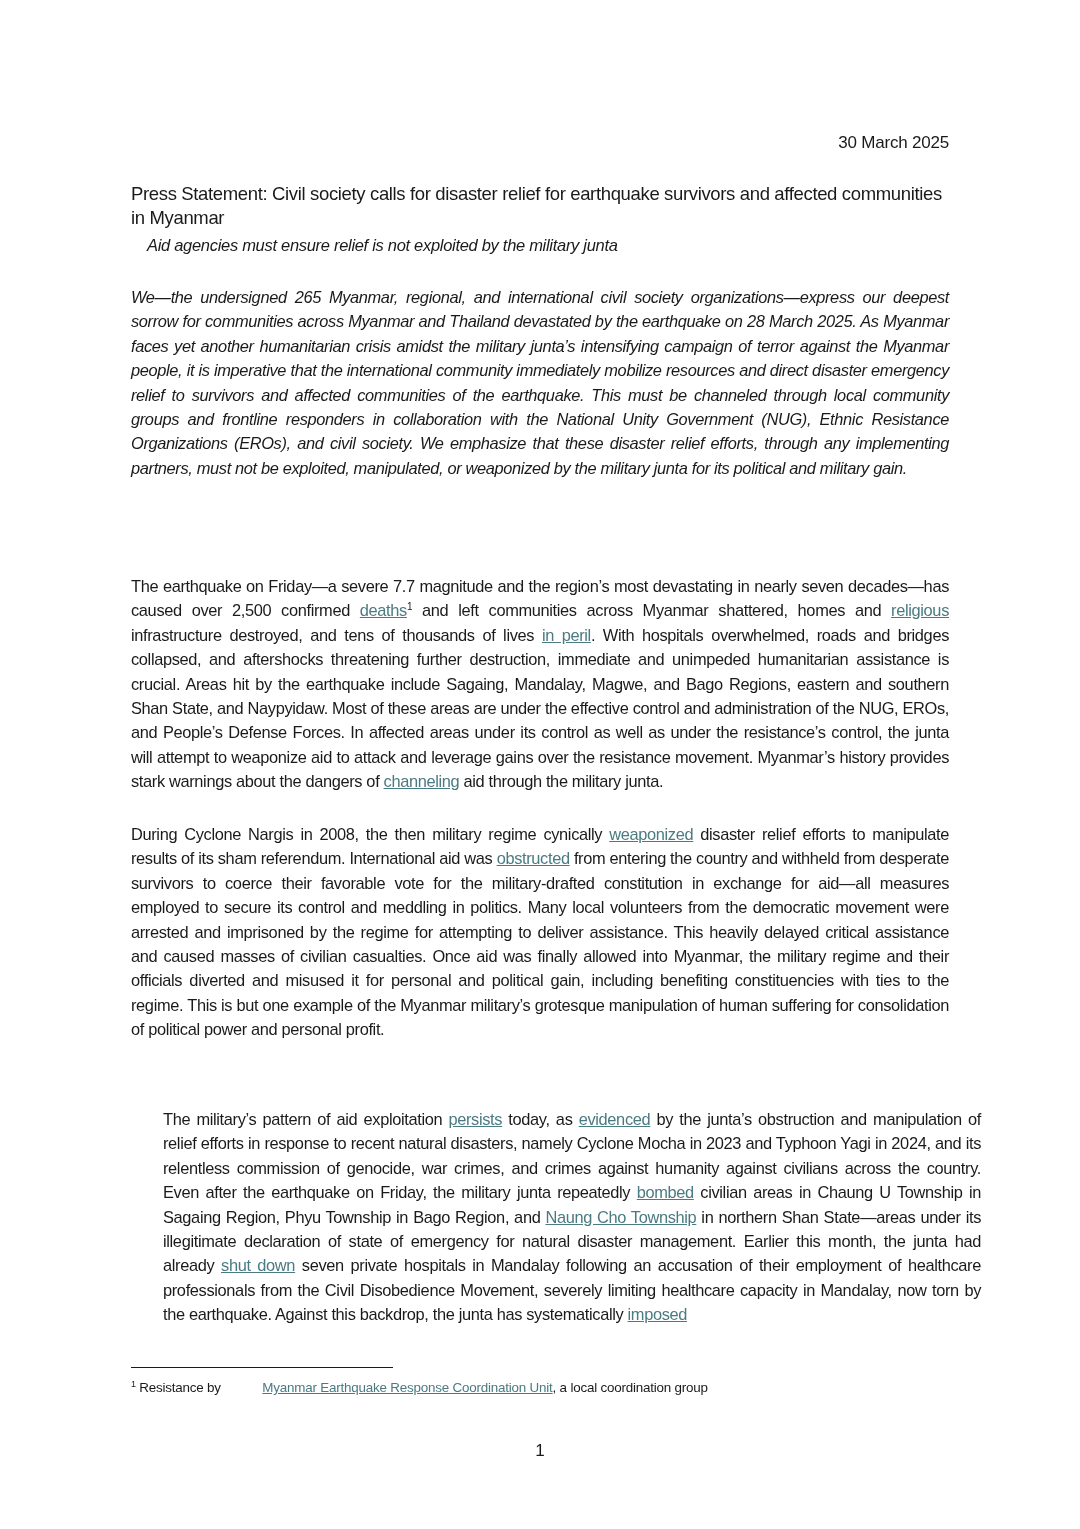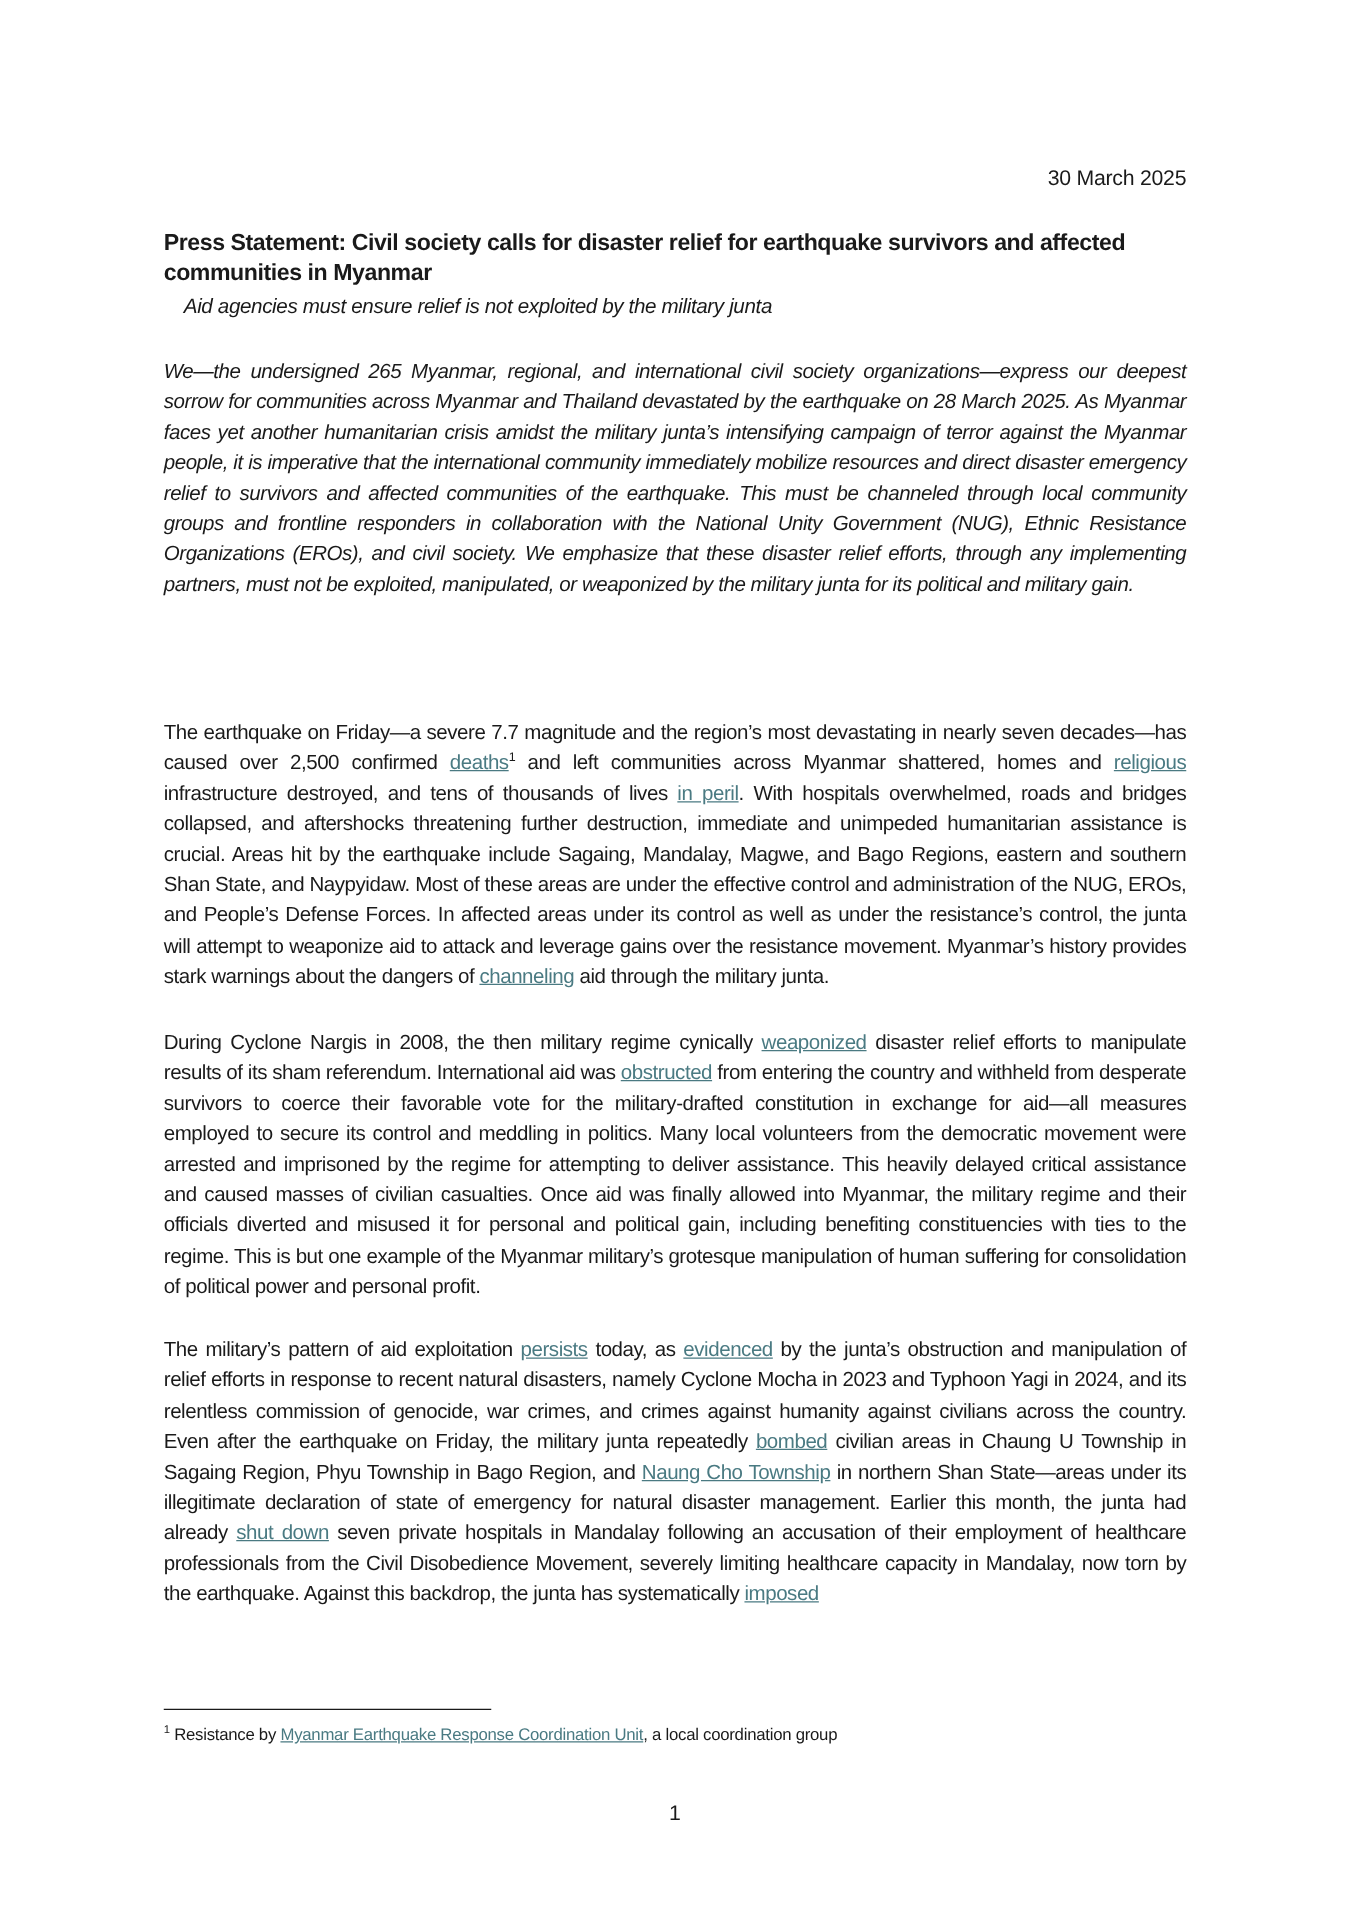--- a/index.html
+++ b/index.html
@@ -1,26 +1,26 @@
 <!DOCTYPE html>
 <html><head>
 <meta charset="utf-8">
 <style>
   html, body { margin: 0; padding: 0; background: #ffffff; }
   body { width: 1080px; height: 1529px; position: relative; overflow: hidden;
          font-family: "Liberation Sans", sans-serif; color: #1a1a1a; }
   .page { position: absolute; left: 131px; top: 0; width: 818px; }
   .date { position: absolute; top: 133px; right: 0; font-size: 17px; letter-spacing: -0.2px; }
-  .title { position: absolute; top: 182px; left: 0; width: 818px; font-size: 18.5px; font-weight: bold; line-height: 24px; letter-spacing: -0.35px; margin: 0; }
+  .title { position: absolute; top: 182px; left: 0; width: 818px; font-size: 18.5px; font-weight: normal; line-height: 24px; letter-spacing: -0.35px; margin: 0; }
   .subtitle { position: absolute; top: 233px; left: 16px; font-size: 16.5px; font-style: italic; letter-spacing: -0.3px; line-height: 24px; }
   .para { position: absolute; left: 0; width: 818px; font-size: 16.4px; line-height: 24.4px; text-align: justify; letter-spacing: -0.35px; margin: 0; }
   .p1 { top: 285px; font-style: italic; }
   .p2 { top: 574px; }
   .p3 { top: 822px; }
-  .p4 { top: 1068px; }
+  .p4 { top: 1107px; margin-left: 32px; }
   a.link { color: #4a7a82; text-decoration: underline; text-decoration-color: #4a7a82; }
   sup { font-size: 10px; line-height: 0; }
   .fn-rule { position: absolute; top: 1367px; left: 0; width: 262px; height: 1px; background: #1a1a1a; }
   .footnote { position: absolute; top: 1380px; left: 0; font-size: 13.4px; letter-spacing: -0.2px; }
   .footnote sup { font-size: 9px; }
   .pagenum { position: absolute; top: 1441px; left: 0; width: 818px; text-align: center; font-size: 17px; }
 </style>
 </head>
 <body>
 
@@ -31,16 +31,16 @@
 
   <p class="para p1"><span>We—the undersigned 265 Myanmar, regional, and international civil society organizations—express our deepest sorrow for communities across Myanmar and Thailand devastated by the earthquake on 28 March 2025. As Myanmar faces yet another humanitarian crisis amidst the military junta’s intensifying campaign of terror against the Myanmar people, it is imperative that the international community immediately mobilize resources and direct disaster emergency relief to survivors and affected communities of the earthquake. This must be channeled through local community groups and frontline responders in collaboration with the National Unity Government (NUG), Ethnic Resistance Organizations (EROs), and civil society. We emphasize that these disaster relief efforts, through any implementing partners, must not be exploited, manipulated, or weaponized by the military junta for its political and military gain.</span></p>
 
   <p class="para p2"><span>The earthquake on Friday—a severe 7.7 magnitude and the region’s most devastating in nearly seven decades—has caused over 2,500 confirmed </span><a class="link" href="#" style="color: rgb(74, 122, 130); text-decoration-color: rgb(74, 122, 130);">deaths</a><sup>1</sup><span> and left communities across Myanmar shattered, homes and </span><a class="link" href="#" style="color: rgb(74, 122, 130); text-decoration-color: rgb(74, 122, 130);">religious</a><span> infrastructure destroyed, and tens of thousands of lives </span><a class="link" href="#" style="color: rgb(74, 122, 130); text-decoration-color: rgb(74, 122, 130);">in peril</a><span>. With hospitals overwhelmed, roads and bridges collapsed, and aftershocks threatening further destruction, immediate and unimpeded humanitarian assistance is crucial. Areas hit by the earthquake include Sagaing, Mandalay, Magwe, and Bago Regions, eastern and southern Shan State, and Naypyidaw. Most of these areas are under the effective control and administration of the NUG, EROs, and People’s Defense Forces. In affected areas under its control as well as under the resistance’s control, the junta will attempt to weaponize aid to attack and leverage gains over the resistance movement. Myanmar’s history provides stark warnings about the dangers of </span><a class="link" href="#" style="color: rgb(74, 122, 130); text-decoration-color: rgb(74, 122, 130);">channeling</a><span> aid through the military junta.</span></p>
 
   <p class="para p3"><span>During Cyclone Nargis in 2008, the then military regime cynically </span><a class="link" href="#" style="color: rgb(74, 122, 130); text-decoration-color: rgb(74, 122, 130);">weaponized</a><span> disaster relief efforts to manipulate results of its sham referendum. International aid was </span><a class="link" href="#" style="color: rgb(74, 122, 130); text-decoration-color: rgb(74, 122, 130);">obstructed</a><span> from entering the country and withheld from desperate survivors to coerce their favorable vote for the military-drafted constitution in exchange for aid—all measures employed to secure its control and meddling in politics. Many local volunteers from the democratic movement were arrested and imprisoned by the regime for attempting to deliver assistance. This heavily delayed critical assistance and caused masses of civilian casualties. Once aid was finally allowed into Myanmar, the military regime and their officials diverted and misused it for personal and political gain, including benefiting constituencies with ties to the regime. This is but one example of the Myanmar military’s grotesque manipulation of human suffering for consolidation of political power and personal profit.</span></p>
 
   <p class="para p4"><span>The military’s pattern of aid exploitation </span><a class="link" href="#" style="color: rgb(74, 122, 130); text-decoration-color: rgb(74, 122, 130);">persists</a><span> today, as </span><a class="link" href="#" style="color: rgb(74, 122, 130); text-decoration-color: rgb(74, 122, 130);">evidenced</a><span> by the junta’s obstruction and manipulation of relief efforts in response to recent natural disasters, namely Cyclone Mocha in 2023 and Typhoon Yagi in 2024, and its relentless commission of genocide, war crimes, and crimes against humanity against civilians across the country. Even after the earthquake on Friday, the military junta repeatedly </span><a class="link" href="#" style="color: rgb(74, 122, 130); text-decoration-color: rgb(74, 122, 130);">bombed</a><span> civilian areas in Chaung U Township in Sagaing Region, Phyu Township in Bago Region, and </span><a class="link" href="#" style="color: rgb(74, 122, 130); text-decoration-color: rgb(74, 122, 130);">Naung Cho Township</a><span> in northern Shan State—areas under its illegitimate declaration of state of emergency for natural disaster management. Earlier this month, the junta had already </span><a class="link" href="#" style="color: rgb(74, 122, 130); text-decoration-color: rgb(74, 122, 130);">shut down</a><span> seven private hospitals in Mandalay following an accusation of their employment of healthcare professionals from the Civil Disobedience Movement, severely limiting healthcare capacity in Mandalay, now torn by the earthquake. Against this backdrop, the junta has systematically </span><a class="link" href="#" style="color: rgb(74, 122, 130); text-decoration-color: rgb(74, 122, 130);">imposed</a></p>
 
   <div class="fn-rule"></div>
-  <div class="footnote"><sup>1</sup><span> Resistance by </span><a class="link" href="#" style="color: rgb(74, 122, 130); text-decoration-color: rgb(74, 122, 130);">Myanmar Earthquake Response Coordination Unit</a><span>, a local coordination group</span></div>
+  <div class="footnote"><sup>1</sup><span> Resistance by </span><a class="link" href="#" style="color: rgb(74, 122, 130); text-decoration-color: rgb(74, 122, 130); margin-left: 38px;">Myanmar Earthquake Response Coordination Unit</a><span>, a local coordination group</span></div>
 
   <div class="pagenum">1</div>
 </div>
 
 </body></html>

